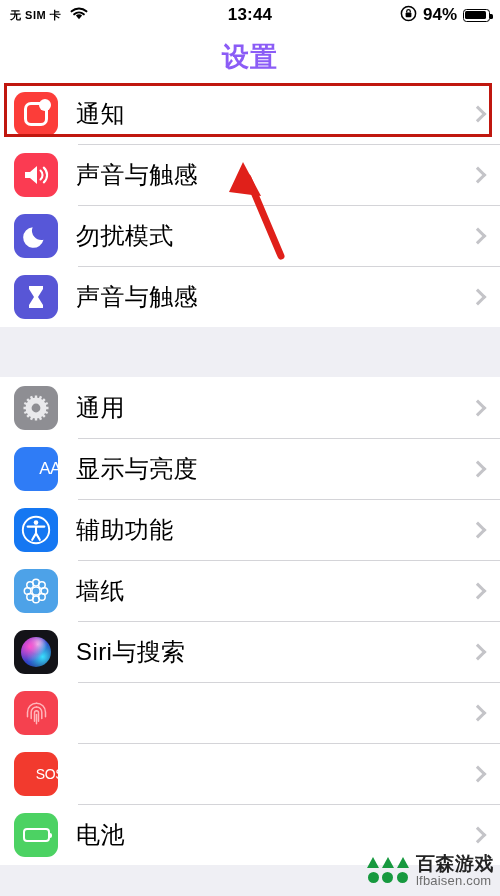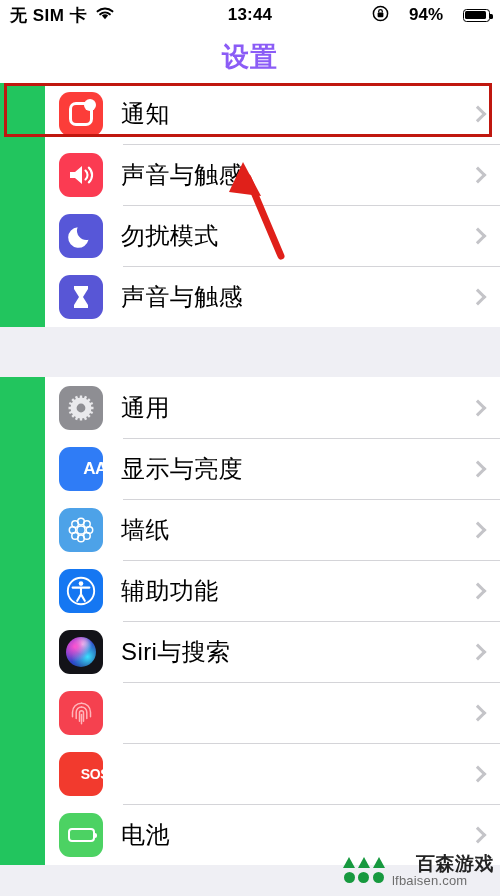--- a/index.html
+++ b/index.html
@@ -19,27 +19,27 @@
   
   .statusbar {
     position: relative;
     height: 30px;
     background: #ffffff;
     display: flex;
     align-items: center;
     padding: 0 10px;
   }
   .sb-left { display: flex; align-items: center; gap: 7px; }
-  .sb-carrier { font-size: 17px; font-weight: 600; color: #000; letter-spacing: .5px; }
+  .sb-carrier { font-size: 11px; font-weight: 600; color: #000; letter-spacing: .5px; }
   .sb-center {
     position: absolute; left: 0; right: 0; text-align: center;
     font-size: 17px; font-weight: 700; color: #000; letter-spacing: .2px;
   }
   .sb-right {
-    margin-left: auto; display: flex; align-items: center; gap: 20px;
+    margin-left: auto; display: flex; align-items: center; gap: 6px;
     position: relative; z-index: 2;
   }
   .sb-batt-pct { font-size: 17px; font-weight: 600; color: #000; }
   .batt-shell {
     width: 27px; height: 13px; border: 1.6px solid #000;
     border-radius: 3.5px; position: relative; display: flex; align-items: center;
     padding: 1.3px;
   }
   .batt-shell:after {
     content:""; position:absolute; right:-3.5px; top:4px;
@@ -48,21 +48,21 @@
   .batt-fill { height: 100%; background:#000; border-radius: 1.5px; }
 
   
   .navbar {
     height: 53px; background: #ffffff;
     display: flex; align-items: center; justify-content: center;
   }
   .nav-title { font-size: 27px; font-weight: 700; color: #8b5cf6; letter-spacing: 1px; }
 
   
-  .group { background: #22c55e; padding-left: 45px; }
+  .group { background: #a16207; }
   .gap { height: 50px; background: #efeff4; }
 
   .row {
     position: relative;
     height: 61px;
     display: flex; align-items: center;
     padding-left: 14px; padding-right: 16px;
     background: #ffffff;
   }
   .row + .row:before {
@@ -101,21 +101,21 @@
   .ic-general { background:#8e8e93; }
   .ic-control { background:#8e8e93; }
   .ic-display { background:#2f7cf6; }
   .ic-access  { background:#1577f2; }
   .ic-wallpaper { background:#4da2e8; }
   .ic-siri { background:#131318; }
   .ic-touchid { background:#f5414f; }
   .ic-sos { background:#f23a2e; }
   .ic-battery { background:#4cd263; }
 
-  .ic-text { color:#fff; font-weight:700;margin-left:28px; }
+  .ic-text { color:#fff; font-weight:400;margin-left:28px; }
   .aa-text { font-size:17px; letter-spacing:-.5px; }
   .sos-text { font-size:14px; letter-spacing:-.3px; }
 
   .siri-orb {
     width:30px;height:30px;border-radius:50%;
     background:
       radial-gradient(circle at 30% 32%, #ff53d0 0%, rgba(255,83,208,0) 52%),
       radial-gradient(circle at 72% 66%, #39e0ff 0%, rgba(57,224,255,0) 55%),
       radial-gradient(circle at 55% 25%, #ffffff 0%, rgba(255,255,255,0) 35%),
       linear-gradient(135deg,#8f2fd4 0%, #2b45c8 55%, #141048 100%);
@@ -144,21 +144,21 @@
     position:absolute; right:6px; bottom:8px; z-index:9;
     display:flex; align-items:center; gap:7px;
   }
   .wm-logo {
     display:grid; grid-template-columns:repeat(3,1fr); grid-template-rows:repeat(2,1fr);
     gap:2.5px; width:42px; height:28px;
   }
   .wm-tri{ width:0;height:0;border-left:6px solid transparent;border-right:6px solid transparent;border-bottom:11px solid #17993f; justify-self:center;}
   .wm-dot{ width:11px;height:11px;border-radius:50%;background:#17993f; justify-self:center;}
   .wm-text{ line-height:1.05; }
-  .wm-title{ font-size:19px; font-weight:700; color:#232323; letter-spacing:.5px;margin-left:24px; }
+  .wm-title{ font-size:19px; font-weight:700; color:#232323; letter-spacing:.5px; }
   .wm-url{ font-size:13px; color:#6d6d6d; letter-spacing:.2px; }
 </style>
 </head>
 <body>
 
 <div id="screen">
 
   <div class="statusbar">
     <div class="sb-left">
       <span class="sb-carrier">无 SIM 卡</span>
@@ -257,51 +257,51 @@
           <div class="chevron"></div>
         </div>
         <div class="row">
           <div class="row-icon ic-display">
             <span class="ic-text aa-text">AA</span>
           </div>
           <div class="row-label">显示与亮度</div>
           <div class="chevron"></div>
         </div>
         <div class="row">
+          <div class="row-icon ic-access">
+            <svg width="32" height="32" viewBox="0 0 32 32">
+              <circle cx="16" cy="16" r="13.2" fill="none" stroke="#fff" stroke-width="1.9"></circle>
+              <circle cx="16" cy="8.6" r="2.3" fill="#fff"></circle>
+              <path d="M7.6 12.6 h16.8" stroke="#fff" stroke-width="2.1" stroke-linecap="round"></path>
+              <path d="M16 12.8 v7.2 M16 19.4 l-3.8 6.4 M16 19.4 l3.8 6.4" stroke="#fff" stroke-width="2.1" stroke-linecap="round" fill="none"></path>
+            </svg>
+          </div>
+          <div class="row-label">辅助功能</div>
+          <div class="chevron"></div>
+        </div>
+        <div class="row">
           <div class="row-icon ic-wallpaper">
             <svg width="28" height="28" viewBox="0 0 28 28">
               <g fill="none" stroke="#fff" stroke-width="1.5">
                 <circle cx="14" cy="14" r="4.1"></circle>
                 <circle cx="14" cy="5.6" r="3.3"></circle>
                 <circle cx="14" cy="22.4" r="3.3"></circle>
                 <circle cx="5.6" cy="14" r="3.3"></circle>
                 <circle cx="22.4" cy="14" r="3.3"></circle>
                 <circle cx="8.1" cy="8.1" r="3.3"></circle>
                 <circle cx="19.9" cy="19.9" r="3.3"></circle>
                 <circle cx="19.9" cy="8.1" r="3.3"></circle>
                 <circle cx="8.1" cy="19.9" r="3.3"></circle>
               </g>
             </svg>
           </div>
           <div class="row-label">墙纸</div>
           <div class="chevron"></div>
         </div>
         <div class="row">
-          <div class="row-icon ic-access">
-            <svg width="32" height="32" viewBox="0 0 32 32">
-              <circle cx="16" cy="16" r="13.2" fill="none" stroke="#fff" stroke-width="1.9"></circle>
-              <circle cx="16" cy="8.6" r="2.3" fill="#fff"></circle>
-              <path d="M7.6 12.6 h16.8" stroke="#fff" stroke-width="2.1" stroke-linecap="round"></path>
-              <path d="M16 12.8 v7.2 M16 19.4 l-3.8 6.4 M16 19.4 l3.8 6.4" stroke="#fff" stroke-width="2.1" stroke-linecap="round" fill="none"></path>
-            </svg>
-          </div>
-          <div class="row-label">辅助功能</div>
-          <div class="chevron"></div>
-        </div>
-        <div class="row">
           <div class="row-icon ic-siri">
             <span class="siri-orb"></span>
           </div>
           <div class="row-label">Siri与搜索</div>
           <div class="chevron"></div>
         </div>
         <div class="row">
           <div class="row-icon ic-touchid">
             <svg width="27" height="30" viewBox="0 0 27 30">
               <g fill="none" stroke="#ffb6bb" stroke-width="1.5" stroke-linecap="round">

